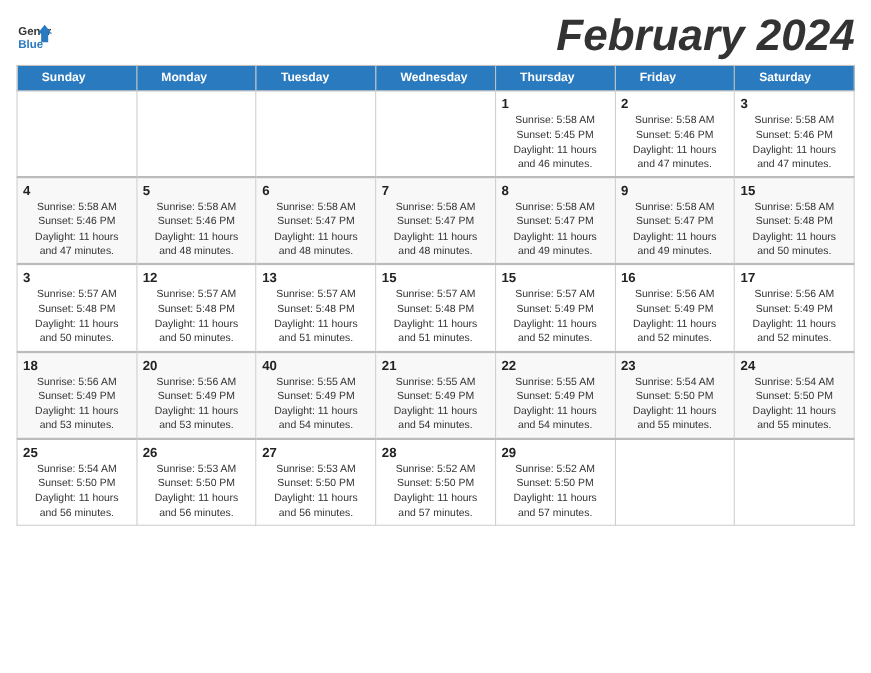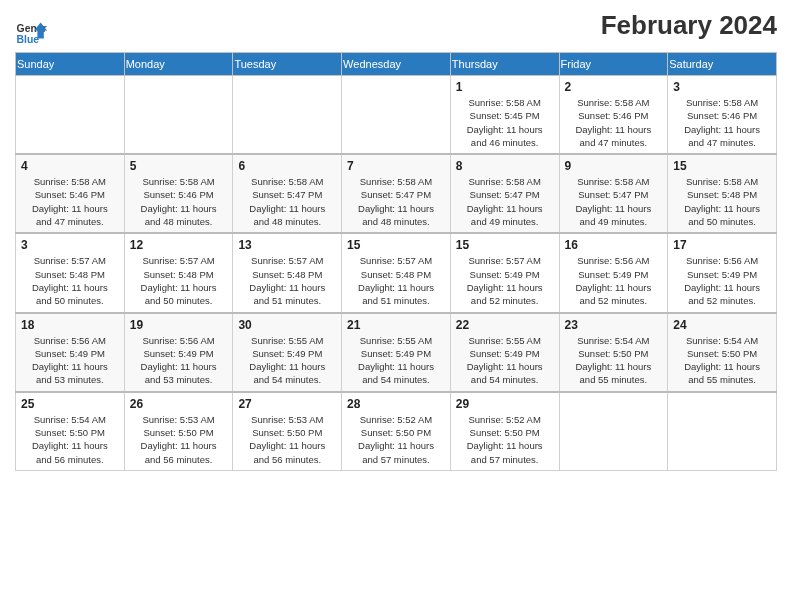--- a/index.html
+++ b/index.html
@@ -23,40 +23,41 @@
       margin-top: 6px;
     }
     .logo-icon {
       width: 32px;
       height: 32px;
     }
     .title-block {
       text-align: right;
     }
     .main-title {
-      font-size: 26px;
+      font-size: 40px;
       font-weight: bold;
       color: #333;
+      font-style: italic;
     }
     .subtitle {
       font-size: 14px;
       color: #555;
     }
     table {
       width: 100%;
       border-collapse: collapse;
       font-size: 10.5px;
     }
     th {
       background-color: #2a7abf;
       color: #fff;
       text-align: left;
-      padding: 5px 1px;
+      padding: 5px 22px;
       font-size: 11px;
-      font-weight: normal;
+      font-weight: bold;
       border: 1px solid #c0c0c0;
     }
     td {
       vertical-align: top;
       padding: 4px 5px;
       border: 1px solid #d0d0d0;
       min-height: 80px;
       width: 14.28%;
       background: #fff;
     }
@@ -245,28 +246,28 @@
       </tr>
       <tr class="row-divider">
         <td>
           <div class="day-num">18</div>
           <div class="day-info" style="white-space: pre-line;">Sunrise: 5:56 AM
 Sunset: 5:49 PM
 Daylight: 11 hours
 and 53 minutes.</div>
         </td>
         <td>
-          <div class="day-num">19</div>
+          <div class="day-num">20</div>
           <div class="day-info" style="white-space: pre-line;">Sunrise: 5:56 AM
 Sunset: 5:49 PM
 Daylight: 11 hours
 and 53 minutes.</div>
         </td>
         <td>
-          <div class="day-num">30</div>
+          <div class="day-num">40</div>
           <div class="day-info" style="white-space: pre-line;">Sunrise: 5:55 AM
 Sunset: 5:49 PM
 Daylight: 11 hours
 and 54 minutes.</div>
         </td>
         <td>
           <div class="day-num">21</div>
           <div class="day-info" style="white-space: pre-line;">Sunrise: 5:55 AM
 Sunset: 5:49 PM
 Daylight: 11 hours

